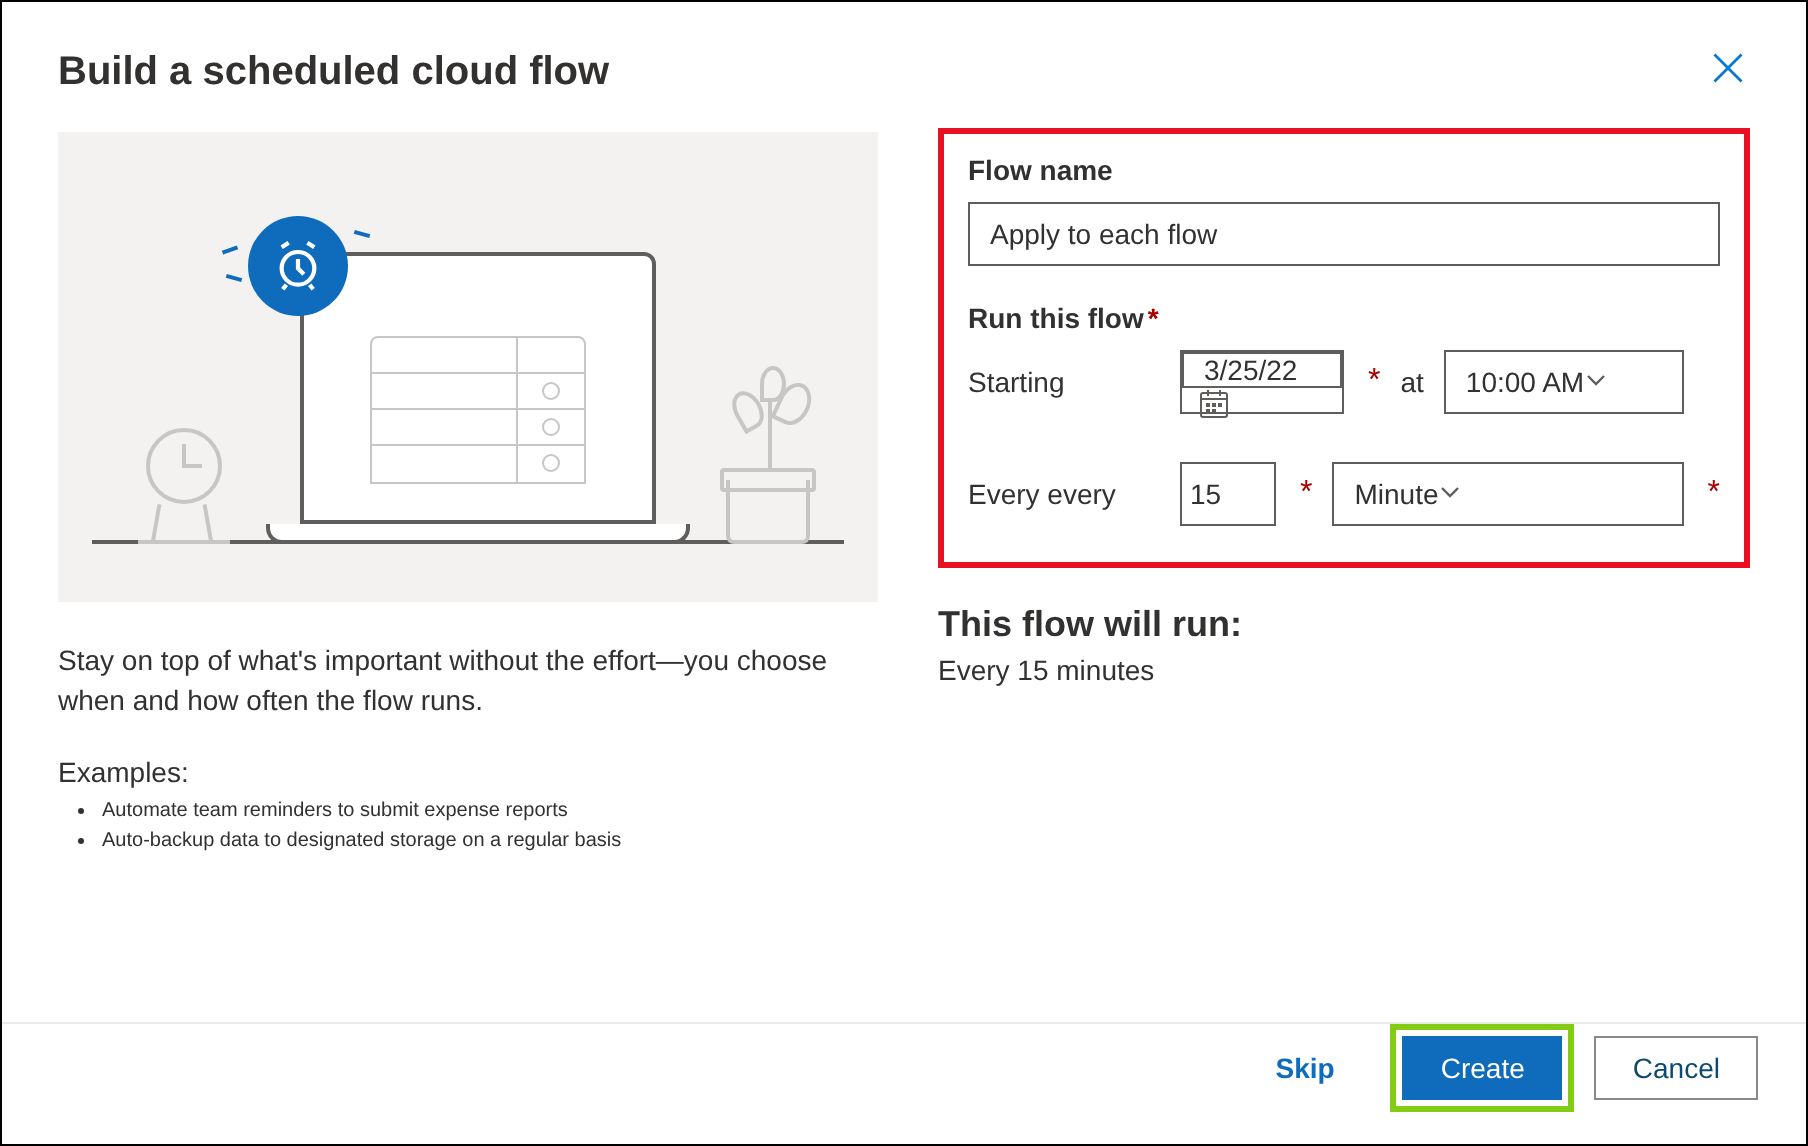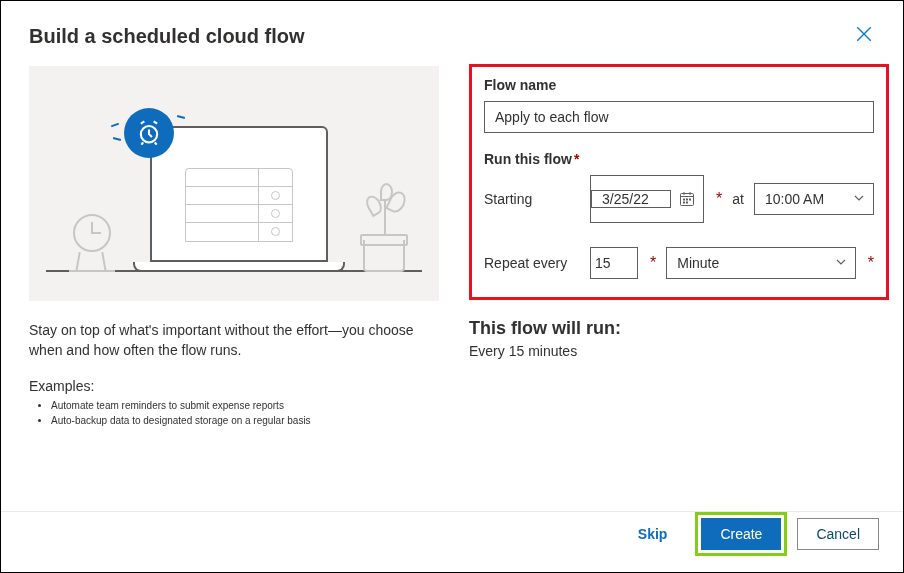--- a/index.html
+++ b/index.html
@@ -246,44 +246,44 @@
     gap: 10px;
     margin-bottom: 12px;
   }
   .row-label {
     font-size: 14px;
     color: #323130;
     width: 96px;
   }
   .date-field {
     display: flex;
-    align-items: center;
+    align-items: flex-start;
     border: 1px solid #605e5c;
-    height: 48px;
+    height: 32px;
+    flex-direction: column;
   }
   .date-text {
     width: 80px;
     text-align: left;
     font-size: 14px;
     border: none;
     padding: 0 10px;
     outline: none;
   }
   .cal-icon {
     padding: 0 8px;
     color: #605e5c;
     display: flex;
     align-items: center;
   }
   .at-label { font-size: 14px; color: #323130; }
   .combo {
     height: 32px;
     display: flex;
     align-items: center;
-    justify-content: space-between;
     padding: 0 8px 0 10px;
     cursor: pointer;
   }
   .time-combo { width: 120px; }
   .chev { color: #605e5c; }
   .repeat-input {
     width: 48px;
     height: 32px;
     padding: 0 4px;
   }
@@ -442,21 +442,21 @@
             <span>10:00 AM</span>
             <span class="chev">
               <svg viewBox="0 0 12 12" width="12" height="12">
                   <path d="M2 4 L6 8 L10 4" fill="none" stroke="#605e5c" stroke-width="1.2"></path>
                 </svg>
             </span>
           </div>
         </div>
 
         <div class="row" style="margin-top:24px;margin-bottom:0;">
-          <span class="row-label">Repeat every</span>
+          <span class="row-label">Every every</span>
           <input type="text" class="repeat-input" value="15" style="">
           <span class="req">*</span>
           <div class="combo unit-combo">
             <span>Minute</span>
             <span class="chev">
               <svg viewBox="0 0 12 12" width="12" height="12">
                   <path d="M2 4 L6 8 L10 4" fill="none" stroke="#605e5c" stroke-width="1.2"></path>
                 </svg>
             </span>
           </div>

